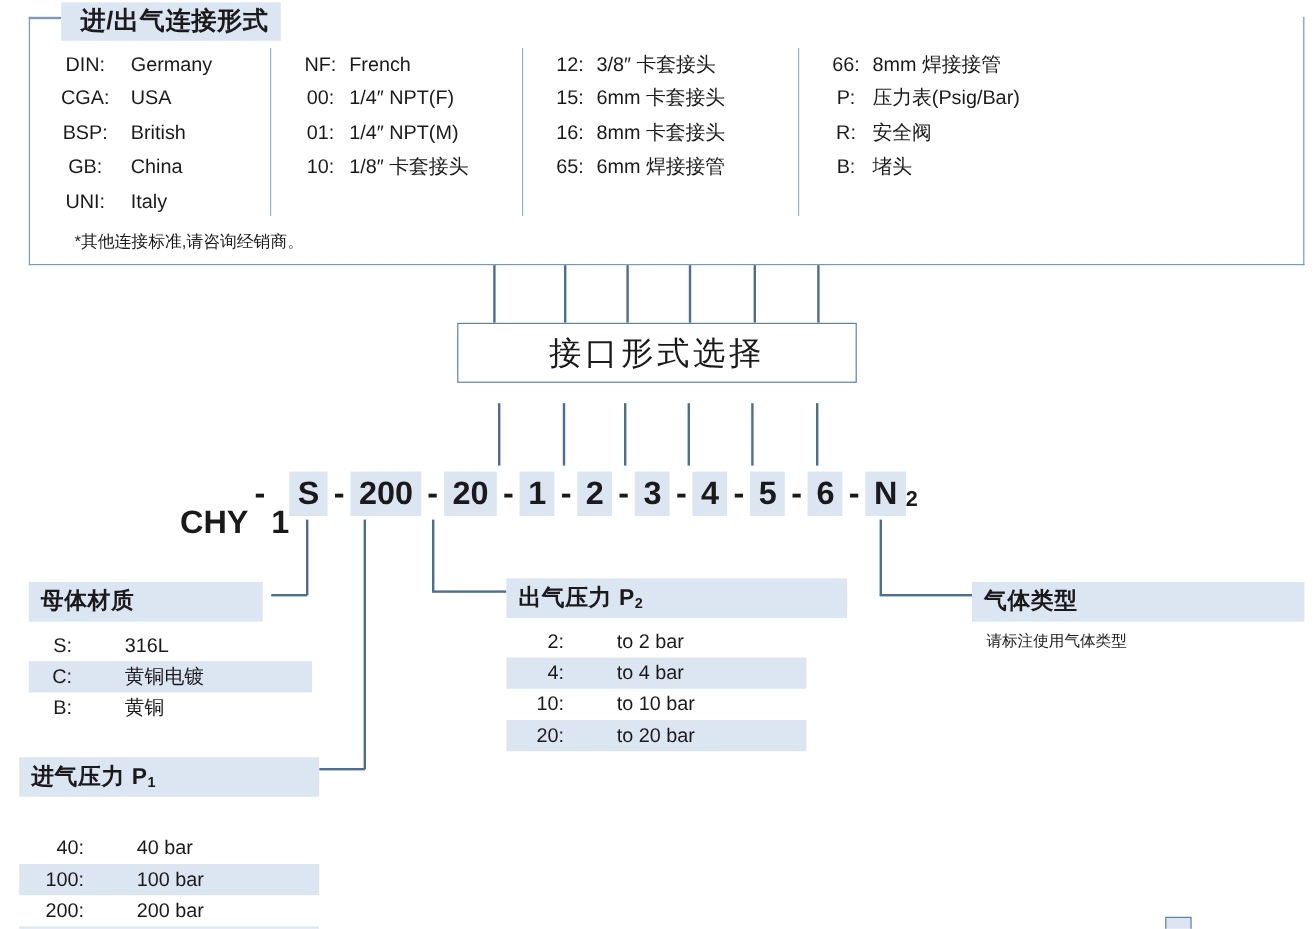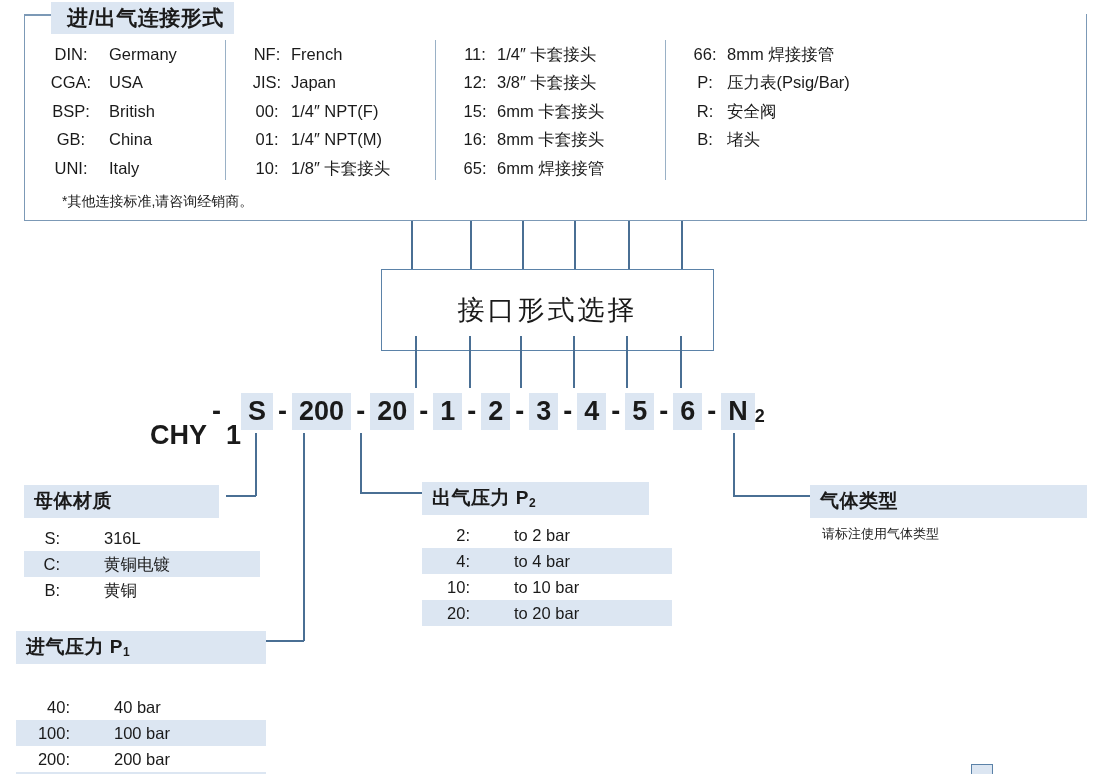--- a/index.html
+++ b/index.html
@@ -71,21 +71,21 @@
   #conn-note{
     left:62px;top:193px;font-size:14px;white-space:nowrap;color:#1a1a1a;
   }
 
   
   .vline{background:#4a6f94;width:1.5px;}
   .hline{background:#4a6f94;height:1.5px;}
 
   
   #center-box{
-    left:381px;top:269px;width:333px;height:82px;
+    left:381px;top:269px;width:333px;height:50px;
     border:1.6px solid #5b82a8;
     box-sizing:border-box;
     display:flex;align-items:center;justify-content:center;
     font-size:27px;font-weight:500;letter-spacing:3px;
     background:#fff;
   }
 
   
   #code{
     left:150px;top:392px;height:38px;
@@ -115,21 +115,21 @@
   .opt-row .v{text-align:left;margin-left:36px;}
 
   #mat-title{left:24px;top:485px;width:195px;}
   #mat-list{left:24px;top:525px;width:236px;}
   #mat-list .k{width:36px;}
 
   #p1-title{left:16px;top:631px;width:250px;}
   #p1-list{left:16px;top:694px;width:250px;}
   #p1-list .k{width:54px;}
 
-  #p2-title{left:422px;top:482px;width:227px;}
+  #p2-title{left:422px;top:482px;width:284px;}
   #p2-list{left:422px;top:522px;width:250px;}
   #p2-list .k{width:48px;}
 
   #gas-title{left:810px;top:485px;width:277px;}
   #gas-note{left:822px;top:525px;font-size:13px;}
 
   #corner-chip{
     left:971px;top:764px;width:22px;height:16px;
     border:1.6px solid #5b82a8;background:#dce6f2;box-sizing:border-box;
   }
@@ -164,42 +164,34 @@
         <span class="conn-val">Italy</span>
       </div>
   </div>
 
   <div class="conn-col" id="col1">
     <div class="conn-row">
         <span class="conn-key">NF:</span>
         <span class="conn-val">French</span>
       </div>
     <div class="conn-row">
-        <span class="conn-key">JIS:</span>
-        <span class="conn-val">Japan</span>
-      </div>
-    <div class="conn-row">
         <span class="conn-key">00:</span>
         <span class="conn-val">1/4″  NPT(F)</span>
       </div>
     <div class="conn-row">
         <span class="conn-key">01:</span>
         <span class="conn-val">1/4″  NPT(M)</span>
       </div>
     <div class="conn-row">
         <span class="conn-key">10:</span>
         <span class="conn-val">1/8″  卡套接头</span>
       </div>
   </div>
 
   <div class="conn-col" id="col2">
-    <div class="conn-row">
-        <span class="conn-key">11:</span>
-        <span class="conn-val">1/4″  卡套接头</span>
-      </div>
     <div class="conn-row">
         <span class="conn-key">12:</span>
         <span class="conn-val">3/8″  卡套接头</span>
       </div>
     <div class="conn-row">
         <span class="conn-key">15:</span>
         <span class="conn-val">6mm 卡套接头</span>
       </div>
     <div class="conn-row">
         <span class="conn-key">16:</span>

